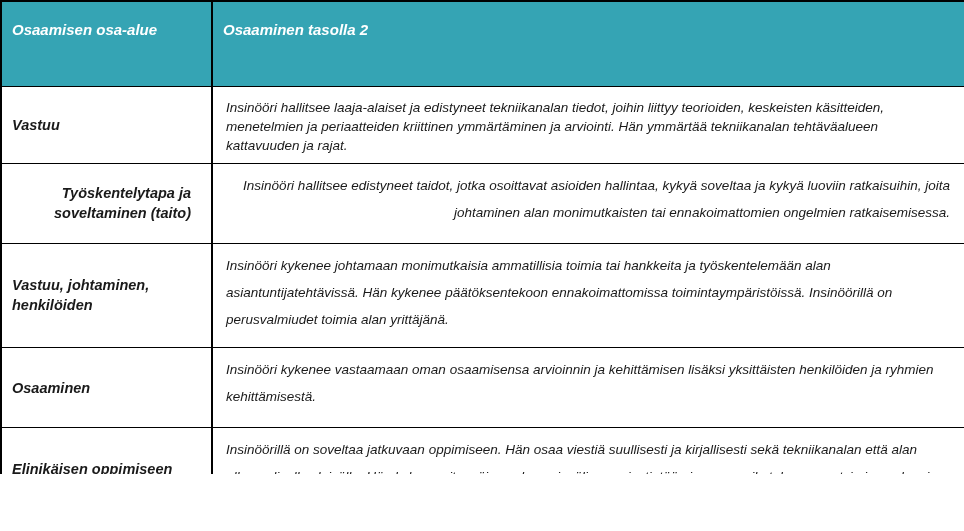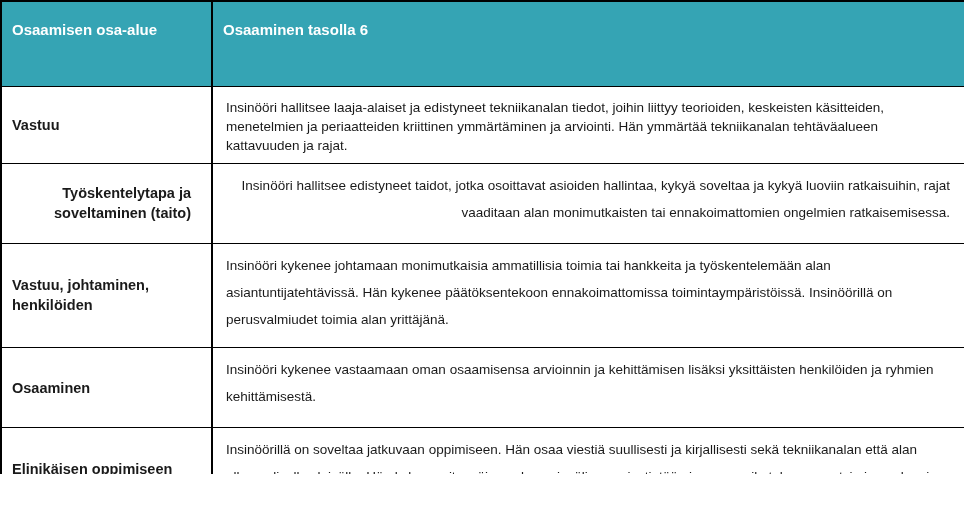--- a/index.html
+++ b/index.html
@@ -8,20 +8,21 @@
     --border-color: #000000;
     --body-text: #1a1a1a;
   }
   * { box-sizing: border-box; }
   html, body { margin: 0; padding: 0; background: #ffffff; }
   .page {
     width: 964px;
     height: 474px;
     overflow: hidden;
     font-family: "Liberation Sans", sans-serif;
+    font-style: italic;
   }
   table.competence {
     width: 964px;
     height: 531px;
     border-collapse: collapse;
     table-layout: fixed;
     border: 2px solid var(--border-color);
   }
   col.c-area { width: 211px; }
   col.c-desc { width: 753px; }
@@ -73,31 +74,31 @@
 
 <div class="page">
   <table class="competence">
     <colgroup>
       <col class="c-area">
       <col class="c-desc">
     </colgroup>
     <thead>
       <tr>
         <th>Osaamisen osa-alue</th>
-        <th>Osaaminen tasolla 6</th>
+        <th>Osaaminen tasolla 2</th>
       </tr>
     </thead>
     <tbody>
       <tr>
         <td class="area-cell">Vastuu</td>
         <td class="desc-cell">Insinööri hallitsee laaja-alaiset ja edistyneet tekniikanalan tiedot, joihin liittyy teorioiden, keskeisten käsitteiden, menetelmien ja periaatteiden kriittinen ymmärtäminen ja arviointi. Hän ymmärtää tekniikanalan tehtäväalueen kattavuuden ja rajat.</td>
       </tr>
       <tr>
         <td class="area-cell">Työskentelytapa ja soveltaminen (taito)</td>
-        <td class="desc-cell">Insinööri hallitsee edistyneet taidot, jotka osoittavat asioiden hallintaa, kykyä soveltaa ja kykyä luoviin ratkaisuihin, rajat vaaditaan alan monimutkaisten tai ennakoimattomien ongelmien ratkaisemisessa.</td>
+        <td class="desc-cell">Insinööri hallitsee edistyneet taidot, jotka osoittavat asioiden hallintaa, kykyä soveltaa ja kykyä luoviin ratkaisuihin, joita johtaminen alan monimutkaisten tai ennakoimattomien ongelmien ratkaisemisessa.</td>
       </tr>
       <tr>
         <td class="area-cell">Vastuu, johtaminen, henkilöiden</td>
         <td class="desc-cell">Insinööri kykenee johtamaan monimutkaisia ammatillisia toimia tai hankkeita ja työskentelemään alan asiantuntijatehtävissä. Hän kykenee päätöksentekoon ennakoimattomissa toimintaympäristöissä. Insinöörillä on perusvalmiudet toimia alan yrittäjänä.</td>
       </tr>
       <tr>
         <td class="area-cell">Osaaminen</td>
         <td class="desc-cell">Insinööri kykenee vastaamaan oman osaamisensa arvioinnin ja kehittämisen lisäksi yksittäisten henkilöiden ja ryhmien kehittämisestä.</td>
       </tr>
       <tr>

